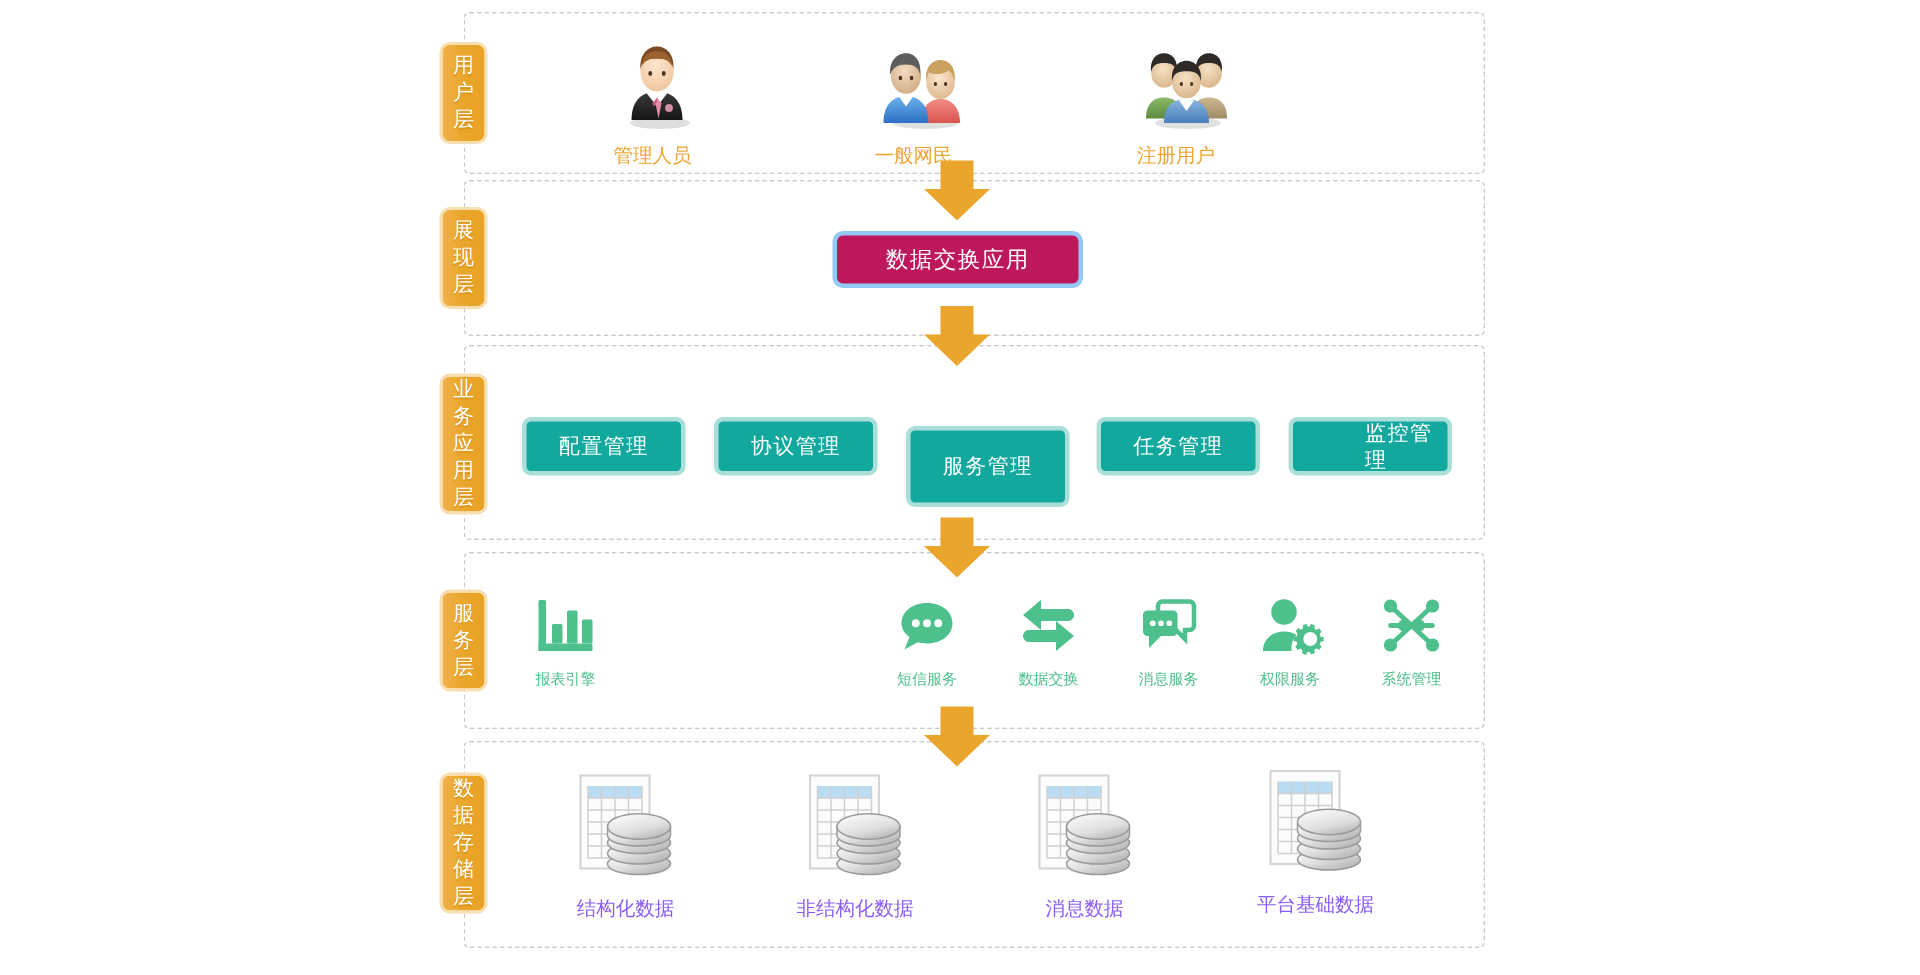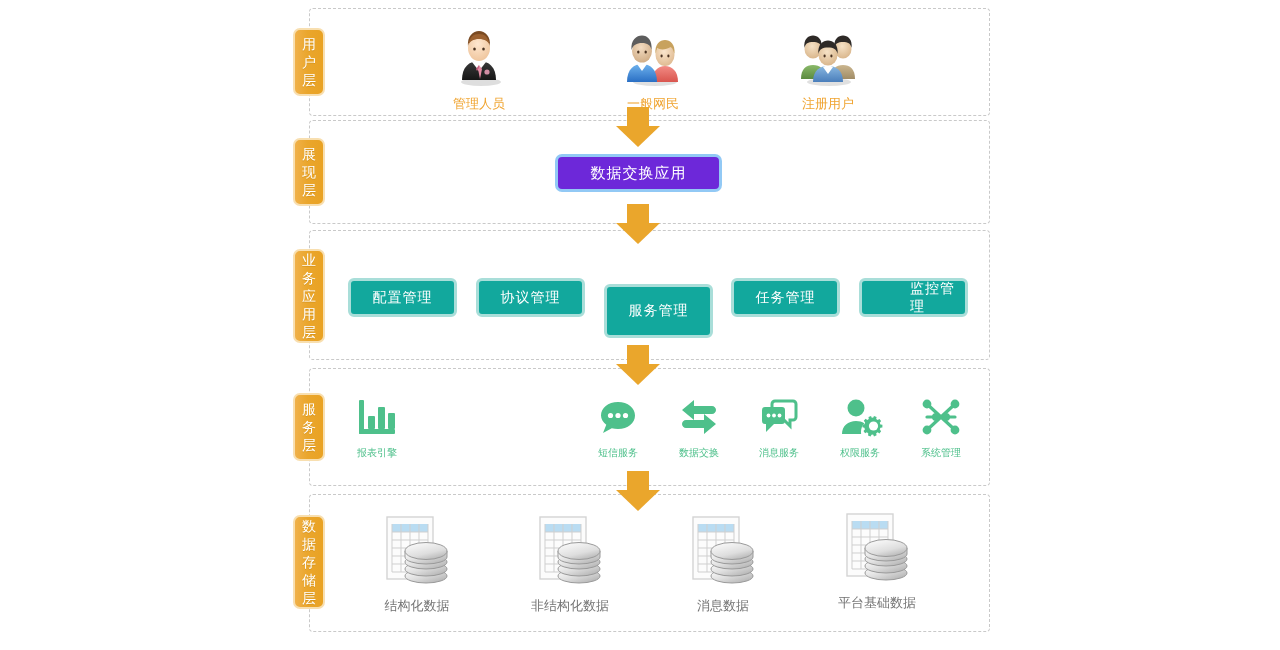--- a/index.html
+++ b/index.html
@@ -48,31 +48,31 @@
     position:absolute;left:11px;top:0;width:22px;height:20px;background:#eaa62c;
   }
   .arrow .head{
     position:absolute;left:0;top:19px;width:0;height:0;
     border-left:22px solid transparent;
     border-right:22px solid transparent;
     border-top:21px solid #eaa62c;
   }
 
   
-  .user-item{position:absolute;width:140px;text-align:center;}
+  .user-item{position:absolute;width:140px;}
   .user-label{
     margin-top:4px;font-size:13px;color:#f0a430;white-space:nowrap;
   }
   .person{display:inline-block;}
 
   
   .bluebox{
     position:absolute;
     box-sizing:border-box;
-    background:#6d28d9;
+    background:#be185d;
     border:3px solid #92c9f5;
     border-radius:7px;
     color:#ffffff;
     font-size:15px;
     display:flex;align-items:center;justify-content:center;
     letter-spacing:1px;
   }
 
   
   .tealbox{
@@ -88,21 +88,21 @@
   }
 
   
   .svc{position:absolute;width:90px;text-align:center;}
   .svc .ico{height:50px;display:flex;align-items:flex-end;justify-content:center;}
   .svc .lbl{margin-top:6px;font-size:10px;color:#4ec08b;white-space:nowrap;}
 
   
   .dat{position:absolute;width:150px;text-align:center;}
   .dat .ico{height:78px;display:flex;align-items:center;justify-content:center;}
-  .dat .lbl{margin-top:6px;font-size:13px;color:#737373;white-space:nowrap;}
+  .dat .lbl{margin-top:6px;font-size:13px;color:#8b5cf6;white-space:nowrap;}
 </style>
 </head>
 <body>
 
 <div id="stage">
 
   <div class="band" style="left:309px;top:8px;width:681px;height:108px;"></div>
   <div class="band" style="left:309px;top:120px;width:681px;height:104px;"></div>
   <div class="band" style="left:309px;top:230px;width:681px;height:130px;"></div>
   <div class="band" style="left:309px;top:368px;width:681px;height:118px;"></div>

